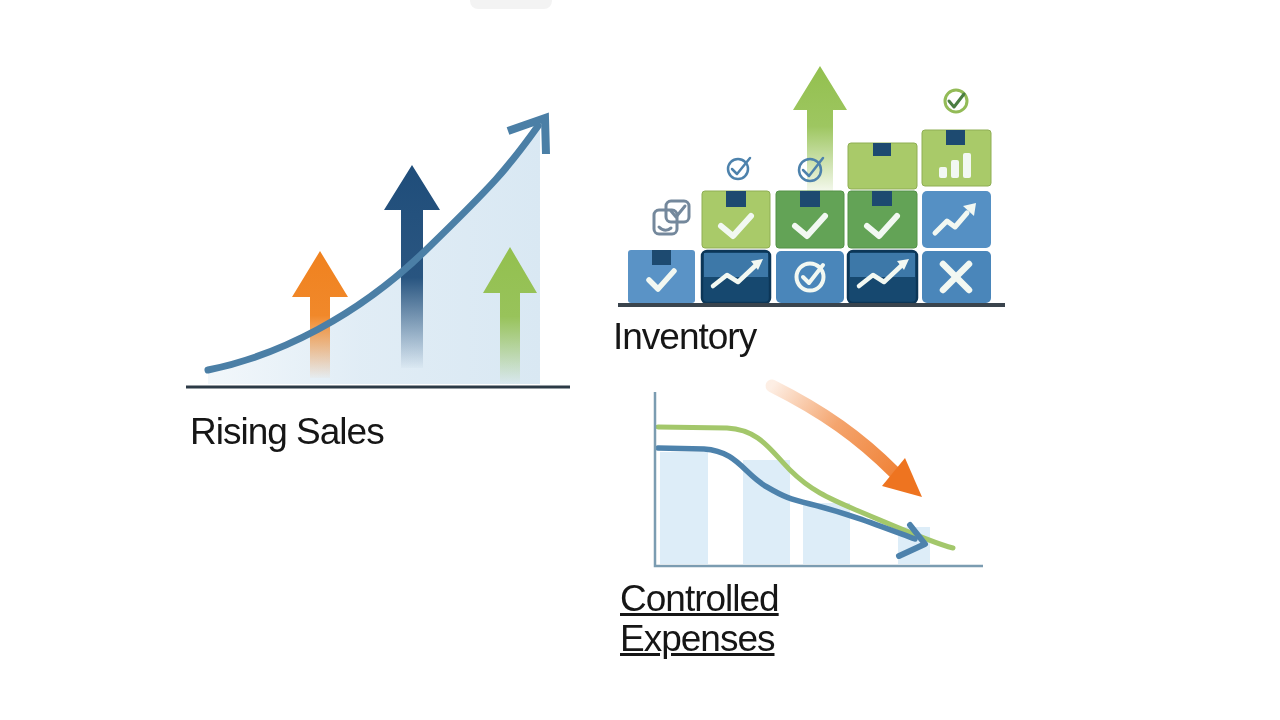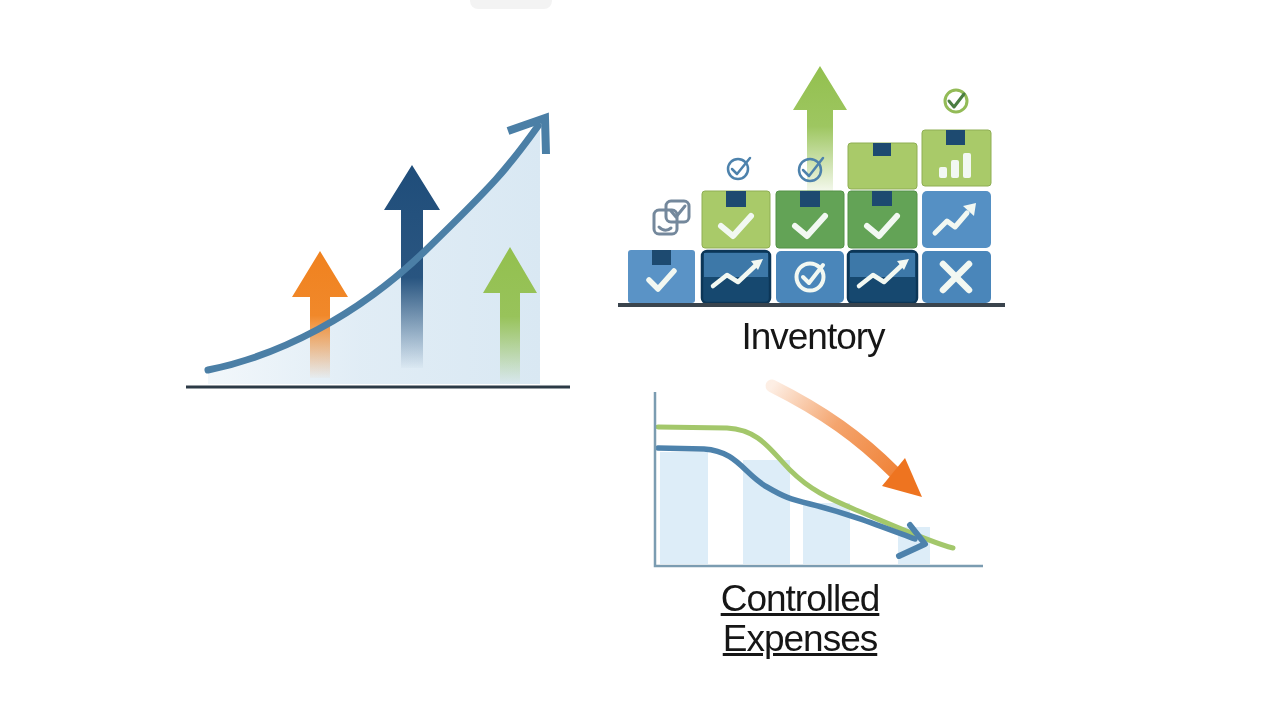--- a/index.html
+++ b/index.html
@@ -1,20 +1,20 @@
 <!DOCTYPE html>
 <html style="--c-text: #161616; --c-orange: #f0821f; --c-navy-arrow: #1f4d7a; --c-green-arrow: #93c04f; --c-curve: #4b7fa6; --c-area: #d9e8f3; --c-baseline: #2c3a46; --c-ground: #3a444d; --c-box-blue: #5590c4; --c-box-blue-med: #4a86ba; --c-box-blue-light: #5a93c6; --c-box-navy: #16486f; --c-box-navy-band: #3d78a8; --c-box-green-light: #a9ca69; --c-box-green-dark: #63a356; --c-tape: #1d4a70; --c-icon-white: #f2f8f2; --c-icon-gray: #74889c; --c-circle-blue: #4d82ac; --c-circle-green: #93bb57; --c-check-green-dark: #4a7d42; --c-exp-line-green: #a3c76b; --c-exp-line-blue: #4d82ac; --c-exp-stripe: #d9ebf7; --c-exp-axis: #7b9cb1; --c-exp-orange: #ee7420;"><head>
 <meta charset="utf-8">
 <style>
   html,body{margin:0;padding:0;background:#ffffff;}
   .canvas{position:relative;width:1280px;height:720px;background:#fff;overflow:hidden;
           font-family:"Liberation Sans","DejaVu Sans",sans-serif;}
   .panel{position:absolute;}
   .svg-wrap{position:absolute;left:0;top:0;}
-  .label{position:absolute;text-align:center;color:var(--c-text,#161616);
+  .label{position:absolute;text-align:left;color:var(--c-text,#161616);
          font-size:37px;font-weight:500;letter-spacing:-1px;line-height:40px;}
   .label-rising{left:190px;top:412px;width:400px;}
   .label-inventory{left:613px;top:317px;width:400px;}
   .label-expenses{left:620px;top:579px;width:360px;}
   .label-expenses .inner{display:inline-block;max-width:265px;text-decoration:underline;}
   .smudge{position:absolute;left:470px;top:0;width:82px;height:9px;background:#ececec;
           border-radius:0 0 8px 8px;opacity:.65;}
 
   
   .st-curve{stroke:var(--c-curve);fill:none;}
@@ -77,20 +77,21 @@
       <polygon fill="url(#gradOr)" points="142,173 170,219 152,219 152,300 132,300 132,219 114,219"></polygon>
       <polygon fill="url(#gradNv)" points="234,87 262,132 245,132 245,290 223,290 223,132 206,132"></polygon>
       <polygon fill="url(#gradGr)" points="332,169 359,215 342,215 342,306 322,306 322,215 305,215"></polygon>
 
       <path class="st-curve" stroke-width="7" stroke-linecap="round" d="M30,292 C100,278 180,238 248,172 S330,90 360,48"></path>
       <polyline class="st-curve" stroke-width="8" points="330,53 367,40 368,76"></polyline>
 
       <line class="st-baseline" x1="8" y1="309" x2="392" y2="309" stroke-width="3"></line>
     </svg>
   </section>
+  <div class="label label-rising">Rising Sales</div>
 
   <section class="panel" style="left:608px;top:50px;width:400px;height:266px;">
     <svg class="svg-wrap" width="400" height="266" viewBox="0 0 400 266">
       <defs>
         <linearGradient id="gradInvGr" gradientUnits="userSpaceOnUse" x1="0" y1="16" x2="0" y2="150">
           <stop offset="0" style="stop-color:var(--c-green-arrow)" stop-opacity="1"></stop>
           <stop offset="0.45" style="stop-color:var(--c-green-arrow)" stop-opacity="0.9"></stop>
           <stop offset="1" style="stop-color:var(--c-green-arrow)" stop-opacity="0"></stop>
         </linearGradient>
       </defs>

